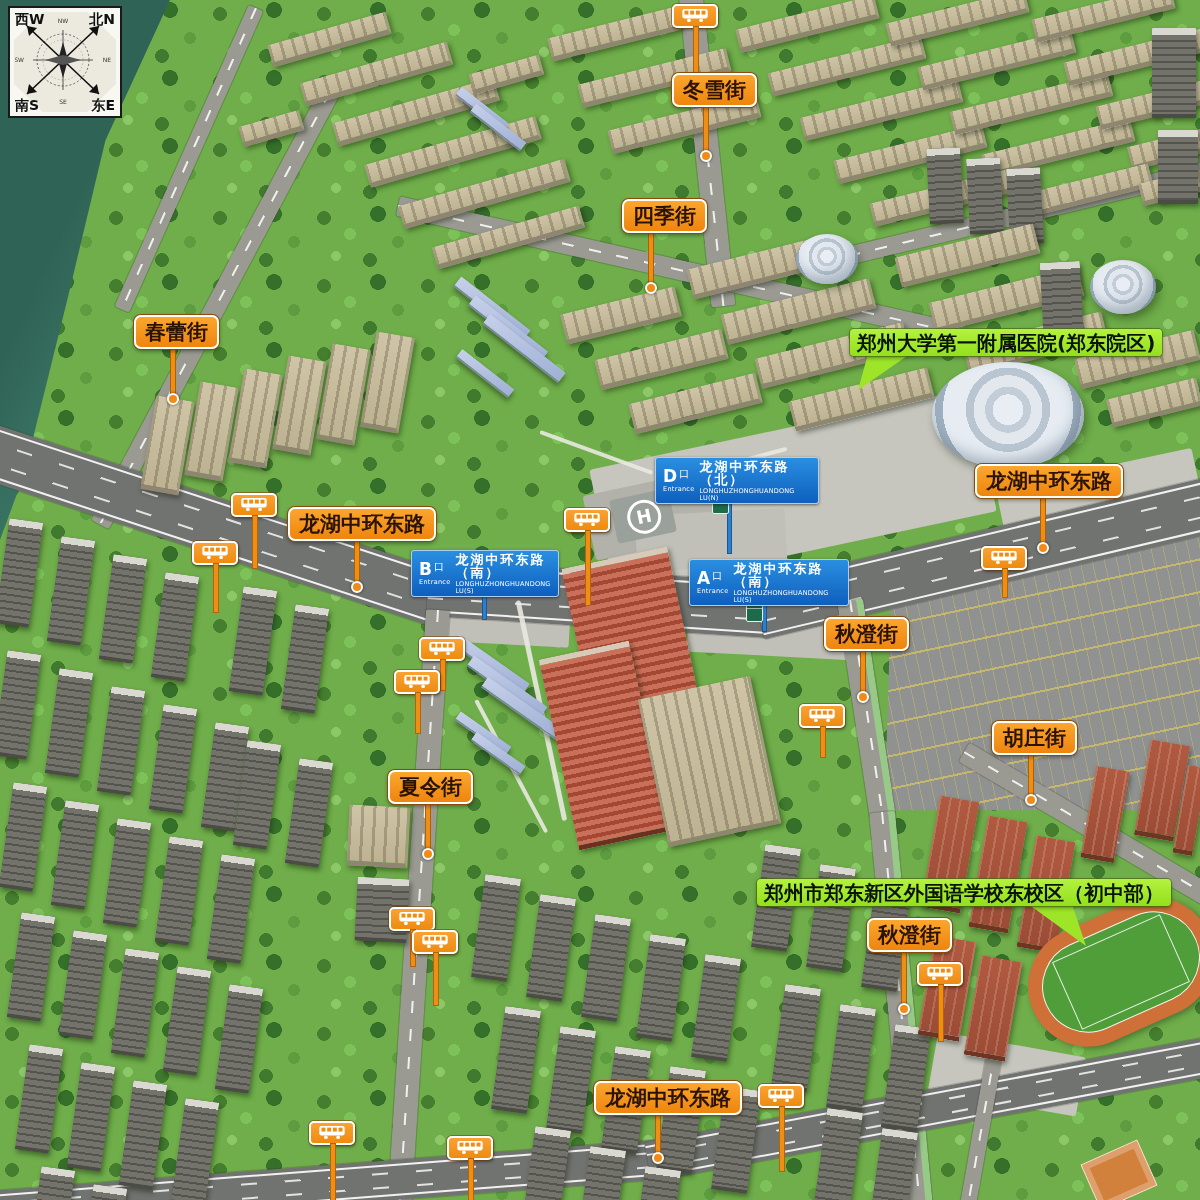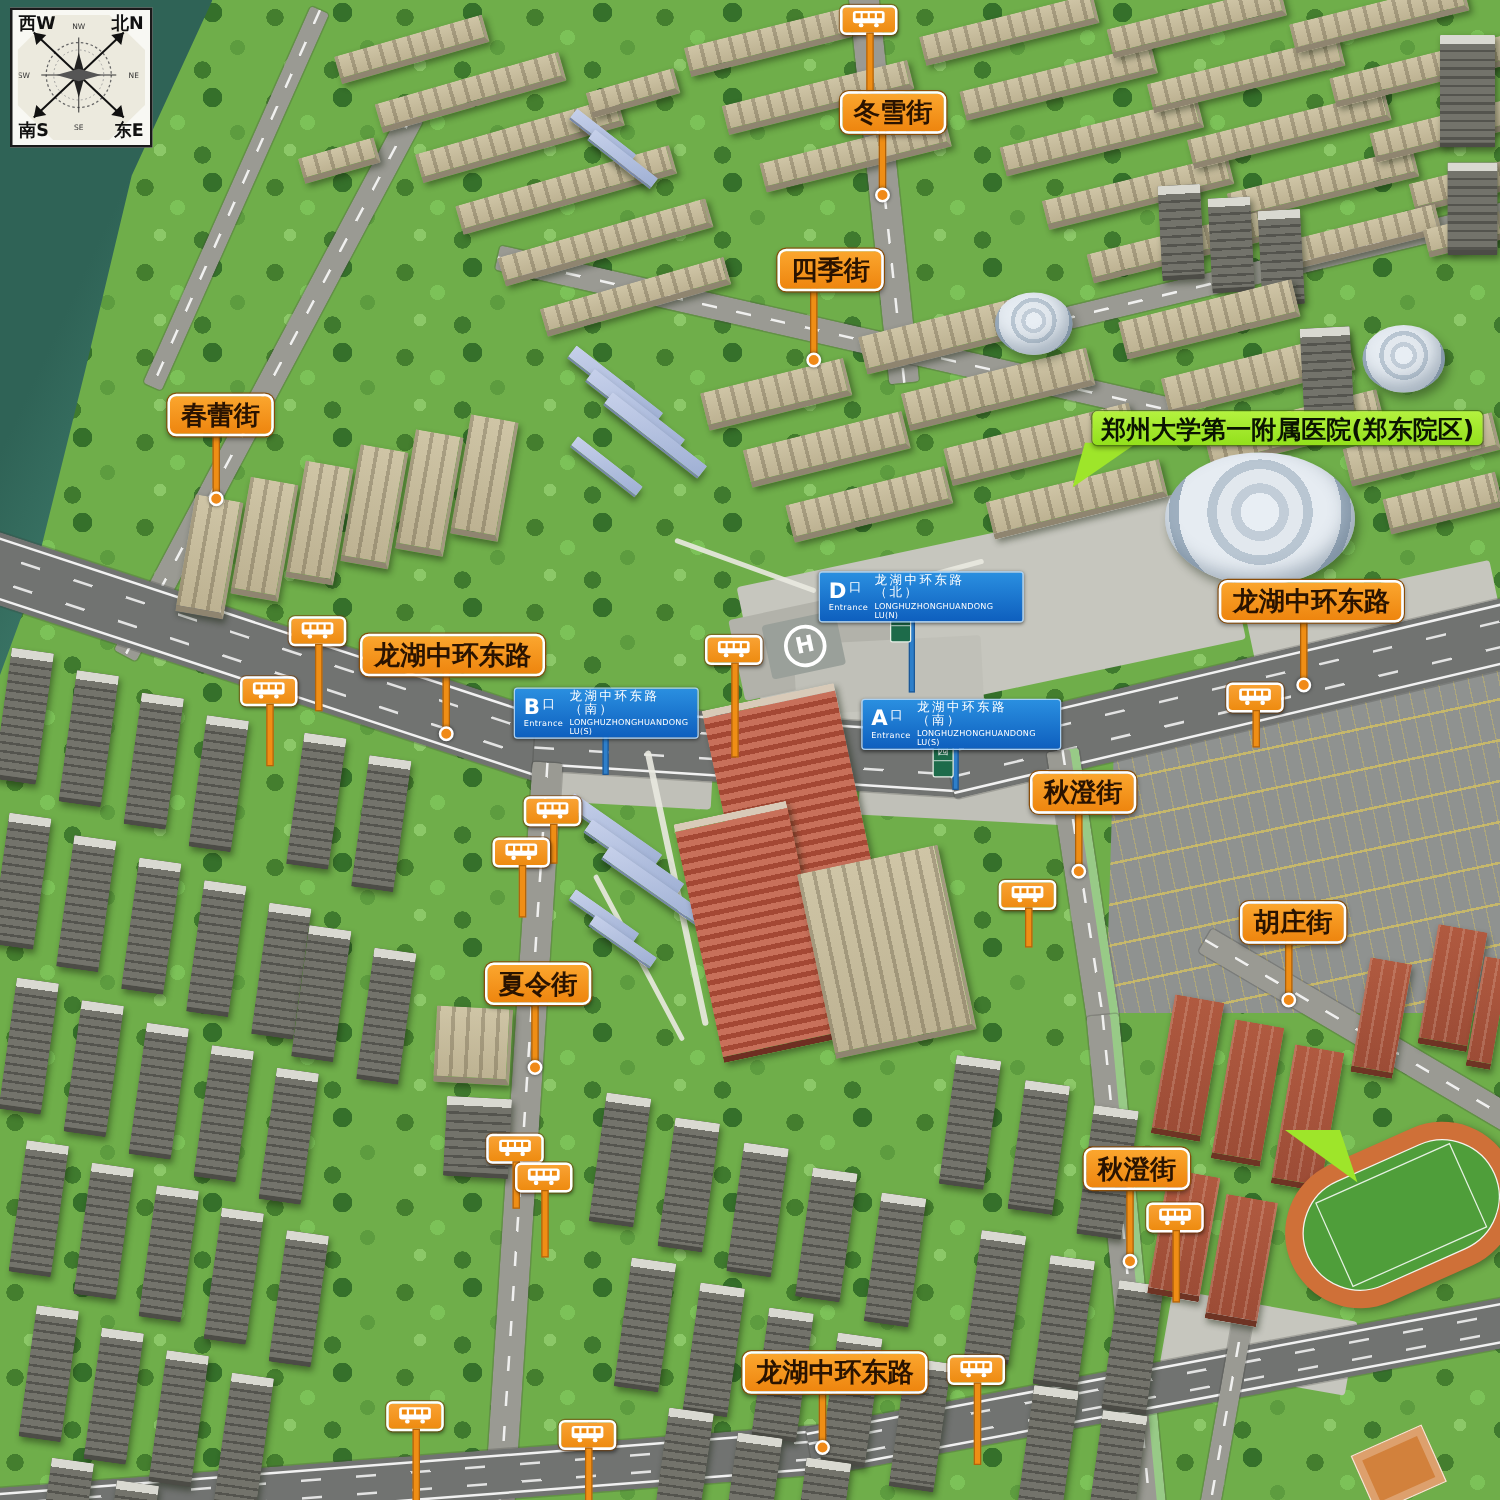--- a/index.html
+++ b/index.html
@@ -92,21 +92,21 @@
   
   .esign{position:absolute;z-index:28;display:flex;align-items:center;gap:5px;
     background:linear-gradient(#2a8fe0,#0e5fbe);border:1px solid #a8d0f4;border-radius:3px;
     color:#fff;padding:2px 7px;box-shadow:0 1px 3px rgba(0,0,0,.5);}
   .esign .e-left{display:flex;flex-direction:column;align-items:flex-start;line-height:1;}
   .esign .e-top{display:flex;align-items:flex-start;gap:2px;}
   .esign .e-letter{font-size:17px;font-weight:bold;line-height:1;}
   .esign .e-kou{font-size:10px;line-height:1;margin-top:1px;}
   .esign .e-word{font-size:6.5px;line-height:1;margin-top:1px;letter-spacing:.3px;}
   .esign .e-right{display:flex;flex-direction:column;line-height:1;flex:1;align-items:center;}
-  .esign .e-cn{font-size:10px;font-weight:normal;letter-spacing:2px;}
+  .esign .e-cn{font-size:13px;font-weight:bold;letter-spacing:2px;}
   .esign .e-en{font-size:6.5px;margin-top:2px;letter-spacing:.2px;}
   .epole{position:absolute;width:3px;background:#2e7fca;border:1px solid rgba(10,50,100,.5);z-index:27;}
   .eboard{position:absolute;z-index:27;width:15px;height:26px;background:#1d6b4a;border:1px solid #e8f0e8;border-radius:2px;
     color:#fff;font-size:9px;line-height:13px;text-align:center;}
   .eboard .sub{display:block;font-size:4px;line-height:5px;border-top:1px solid rgba(255,255,255,.6);}
   
   .bus{position:absolute;z-index:26;width:42px;height:20px;
     background:linear-gradient(#f9a233,#ee8b10);border:2px solid #fff;border-radius:5px;
     box-shadow:0 0 0 1px rgba(120,60,0,.55),1px 2px 3px rgba(0,0,0,.4);}
   .bus svg{display:block;margin:2px auto 0;}
@@ -338,25 +338,26 @@
   </div>
   <div class="slabel" style="left:594px;top:1081px;">
     <div class="stem" style="left:61px;top:27px;height:47px;"></div>
     <div class="dot" style="left:58px;top:71px;"></div>
     <div class="box">龙湖中环东路</div>
   </div>
 
   <svg class="gtri" style="left:858px;top:354px;" width="60" height="40">
     <polygon points="10,0 52,0 0,36" fill="#9ee52a"></polygon>
   </svg>
-  <div class="glabel" style="left:874px;top:329px;">郑州大学第一附属医院(郑东院区)</div>
+  <div class="glabel" style="left:850px;top:329px;">郑州大学第一附属医院(郑东院区)</div>
 
   <svg class="gtri" style="left:1020px;top:904px;" width="70" height="44">
     <polygon points="8,0 52,0 66,42" fill="#9ee52a"></polygon>
   </svg>
+  <div class="glabel" style="left:757px;top:879px;">郑州市郑东新区外国语学校东校区（初中部）</div>
 
   <div class="epole" style="left:727px;top:482px;height:70px;"></div>
   <div class="eboard" style="left:712px;top:486px;"><span>园</span><span class="sub"></span></div>
   <div class="esign" style="left:655px;top:457px;width:148px;">
     <div class="e-left">
       <div class="e-top">
           <span class="e-letter">D</span>
           <span class="e-kou">口</span>
         </div>
       <div class="e-word">Entrance</div>

